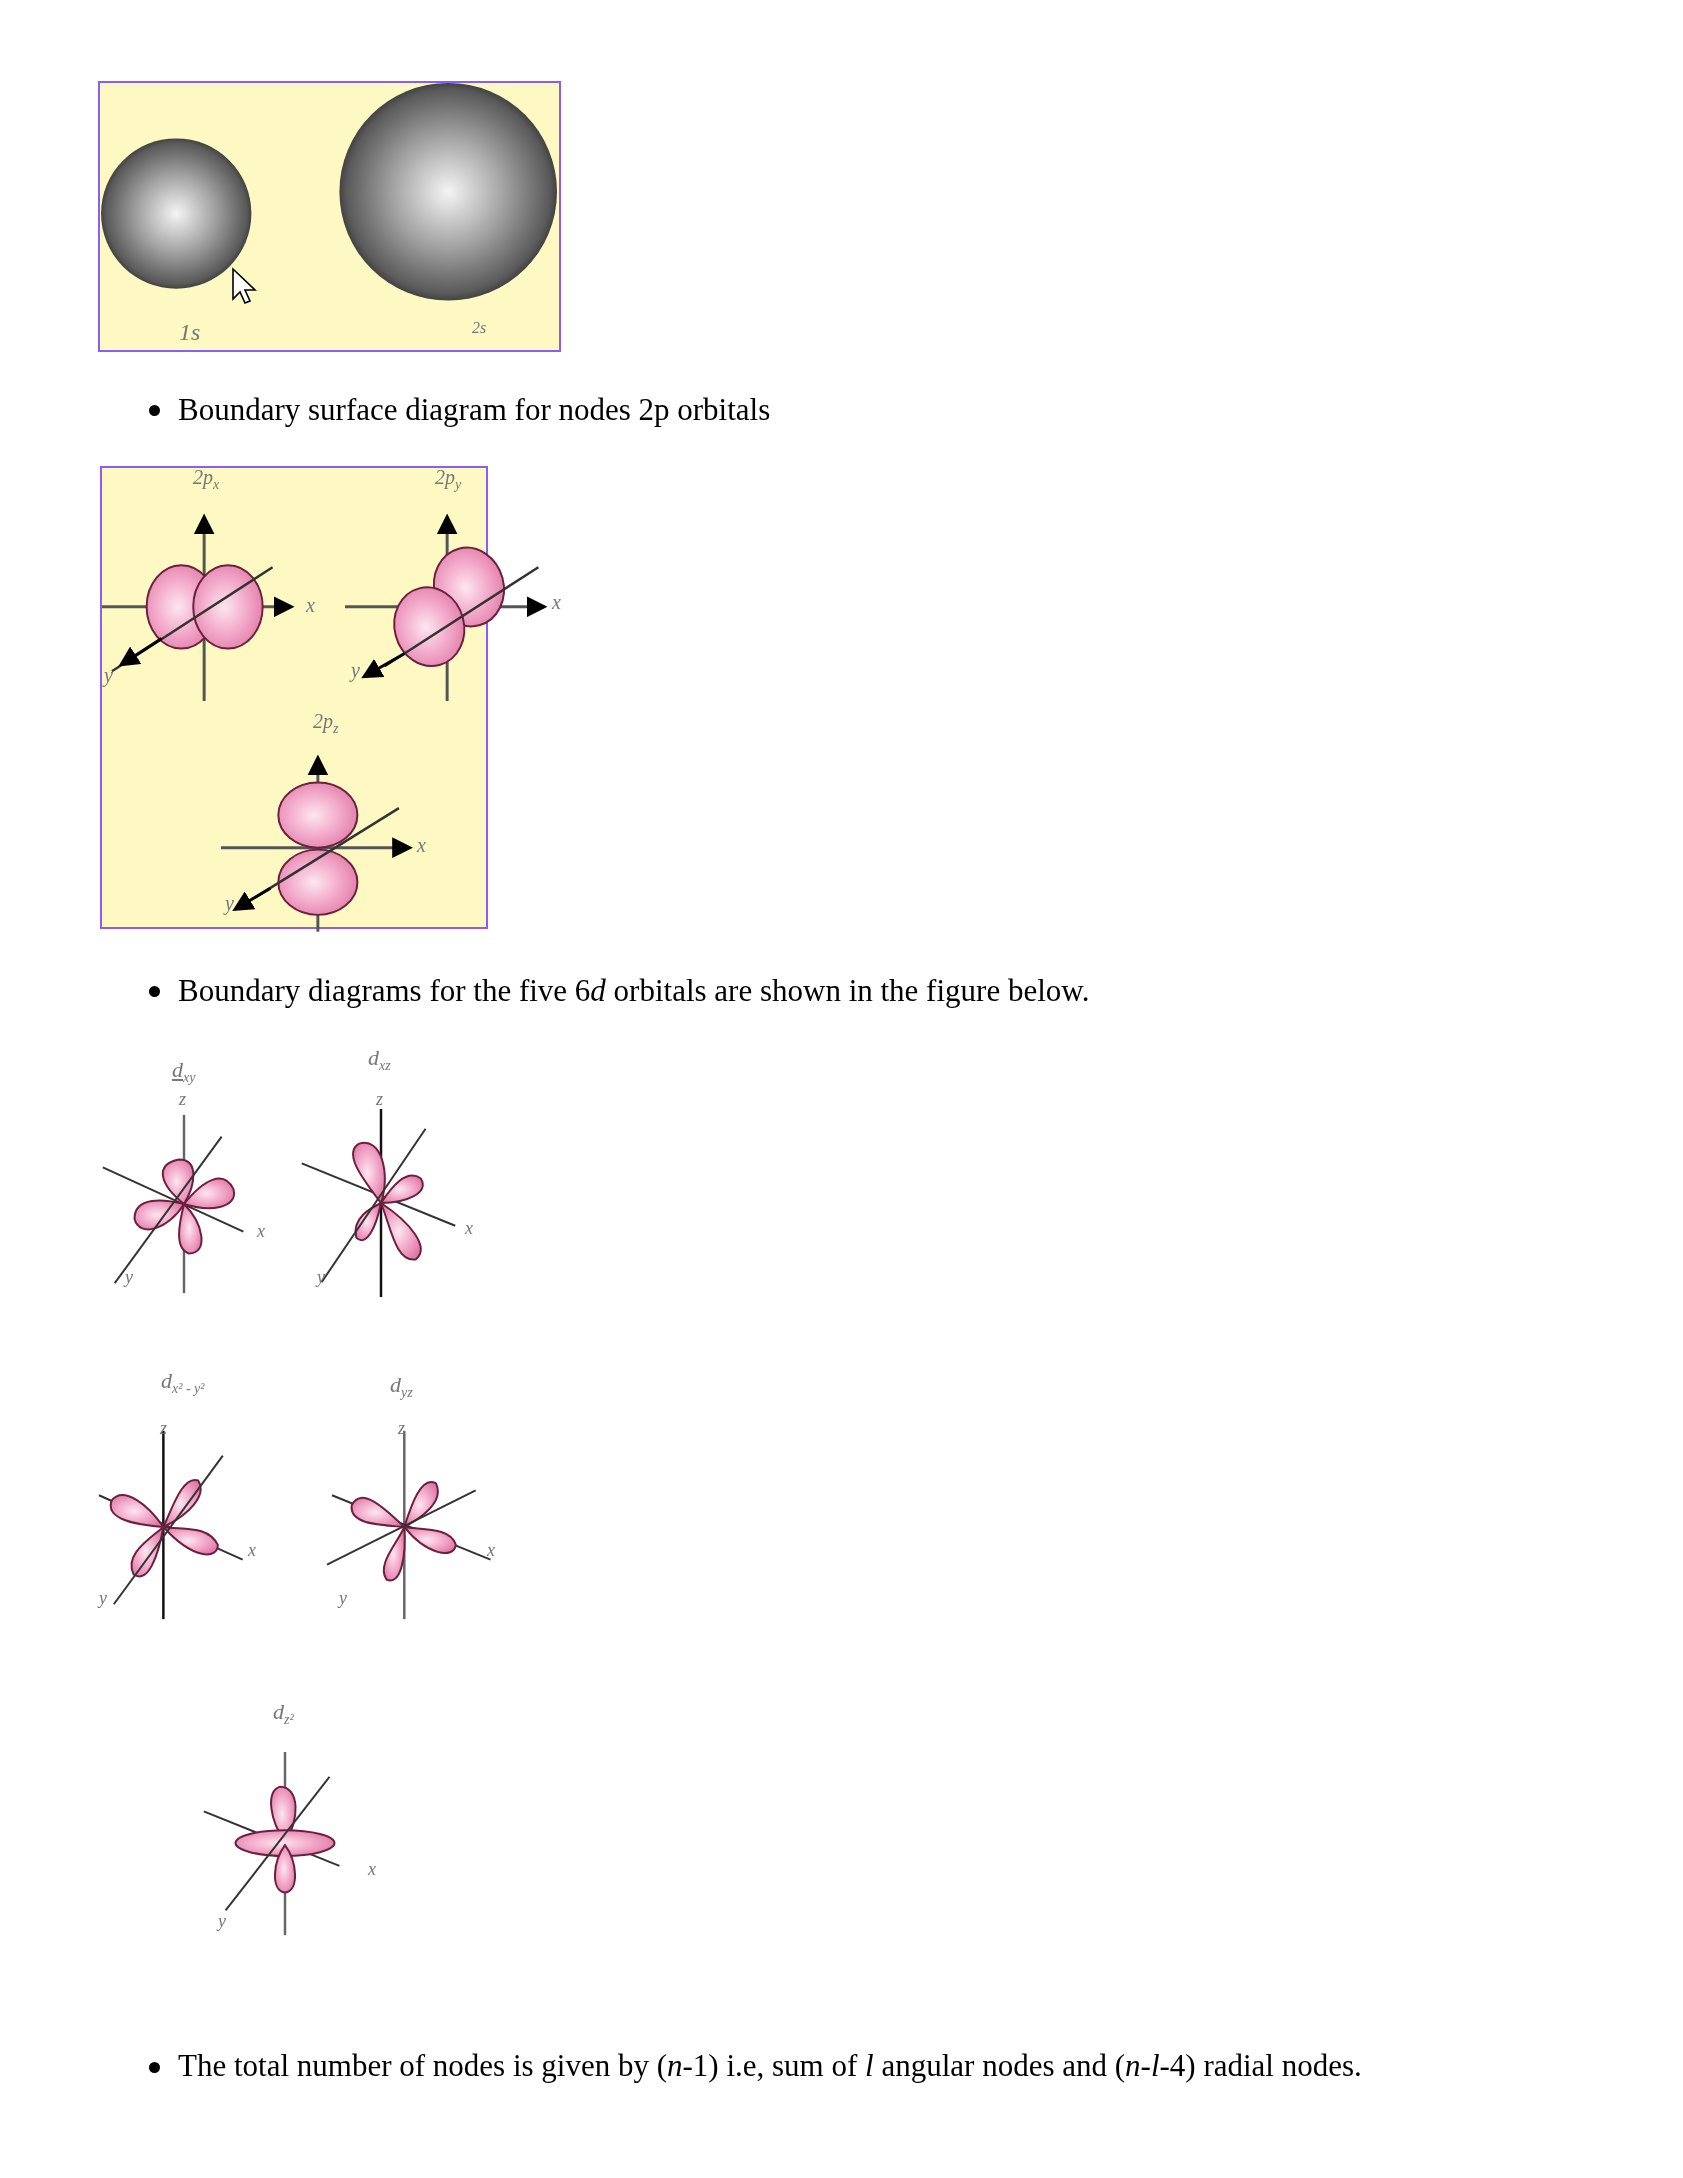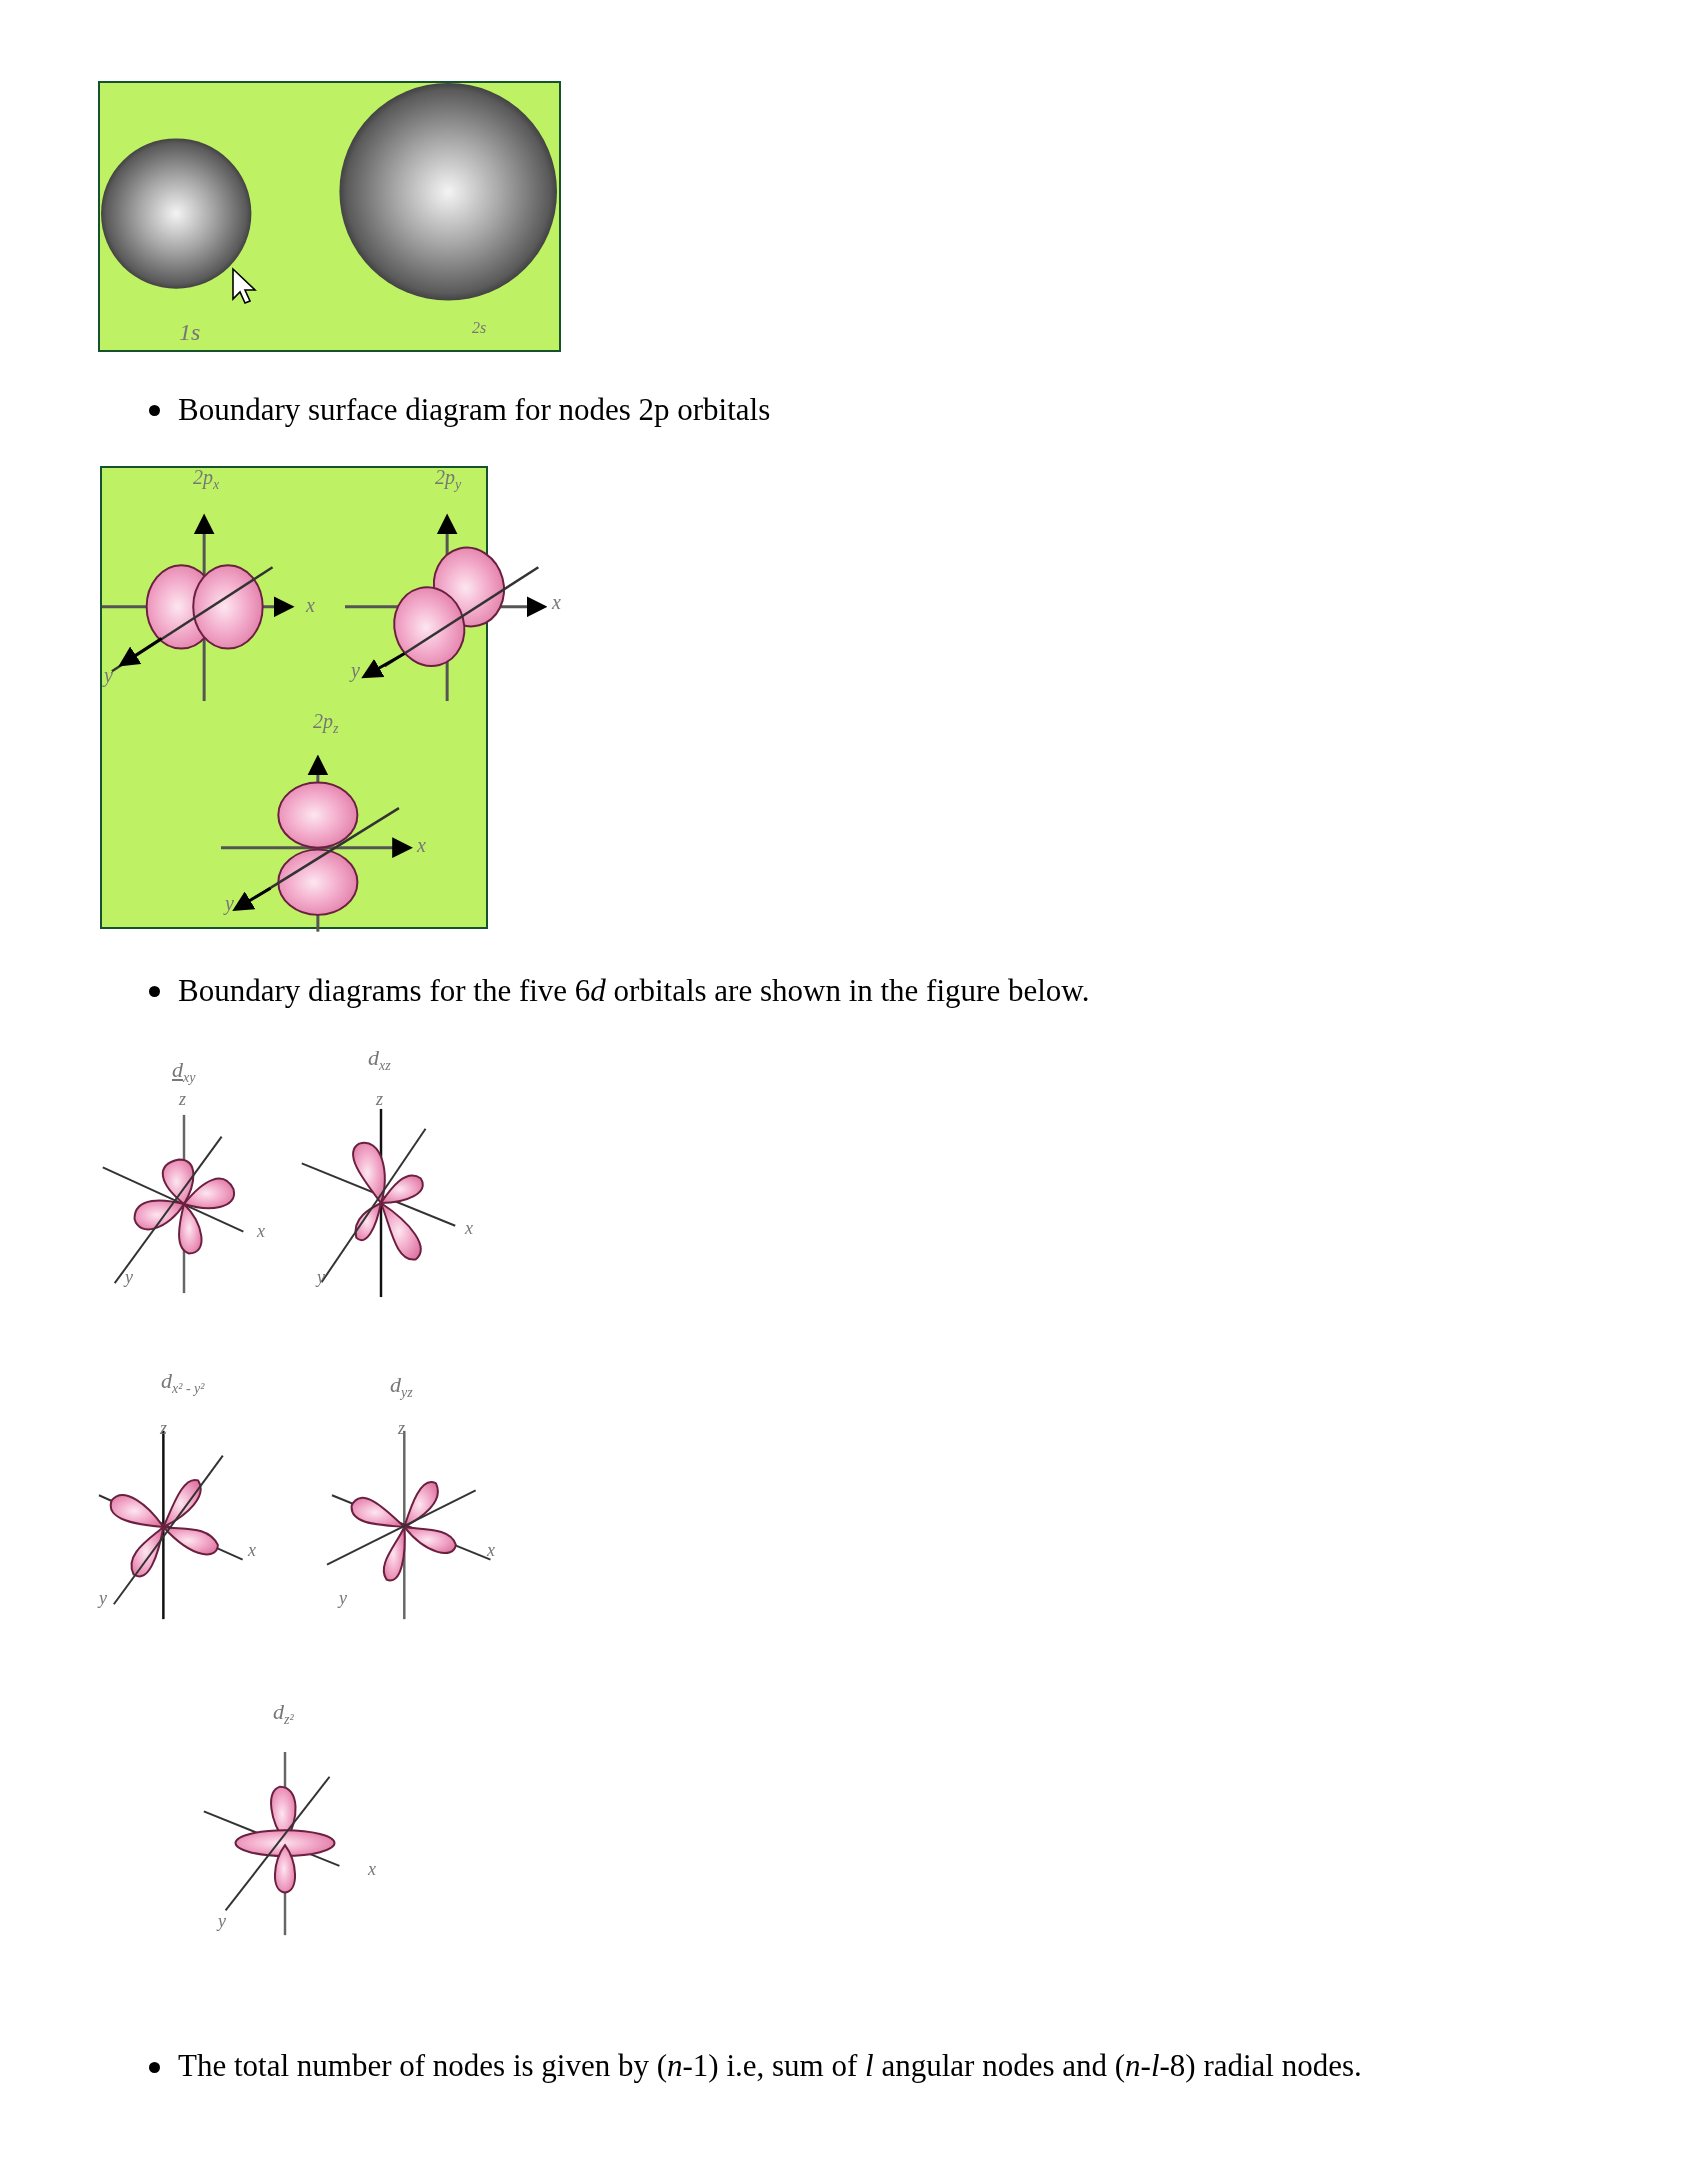--- a/index.html
+++ b/index.html
@@ -1,18 +1,18 @@
 <!DOCTYPE html>
 <html><head>
 <meta charset="utf-8">
 <style>
   html, body { margin:0; padding:0; background:#ffffff; }
   body { width:1683px; height:2178px; position:relative; overflow:hidden;
          font-family:"Liberation Serif", "DejaVu Serif", serif; color:#000; }
-  .figbox { position:absolute; border:2px solid #14532d; background:#bef264; box-sizing:border-box; }
+  .figbox { position:absolute; border:2px solid #8b5cf6; background:#fef9c3; box-sizing:border-box; }
   .bullet-line { position:absolute; font-size:31px; line-height:36px; white-space:nowrap; }
   .bullet-dot { position:absolute; width:11px; height:11px; border-radius:50%; background:#000; }
   .flabel { position:absolute; font-family:"Liberation Serif", serif; font-style:italic; color:#777; font-size:22px; white-space:nowrap; }
   .flabel sub { font-size:14px; }
   svg { position:absolute; overflow:visible; }
   .cursor { position:absolute; }
 </style>
 </head>
 <body>
 
@@ -176,15 +176,15 @@
   <path d="M100,100 C85,80 80,50 95,45 C115,45 115,80 100,100 Z" fill="url(#lobeGrad)" stroke="#6b2040" stroke-width="2"></path>
   <ellipse cx="100" cy="102" rx="50" ry="13" fill="url(#lobeGrad)" stroke="#6b2040" stroke-width="2"></ellipse>
   <path d="M100,104 C88,120 85,150 100,152 C115,150 112,120 100,104 Z" fill="url(#lobeGrad)" stroke="#6b2040" stroke-width="2"></path>
   <line x1="40" y1="170" x2="145" y2="35" stroke="#333" stroke-width="2"></line>
 </svg>
 <div class="flabel" style="left:368px; top:1859px; font-size:18px;">x</div>
 <div class="flabel" style="left:218px; top:1911px; font-size:18px;">y</div>
 
 <div class="bullet-dot" style="left:149px; top:2062px;"></div>
 <div class="bullet-line" style="left:178px; top:2048px;">
-  <span>The total number of nodes is given by (</span><i>n</i><span>-1) i.e, sum of </span><i>l</i><span> angular nodes and (</span><i>n</i><span>-</span><i>l</i><span>-8) radial nodes.</span>
+  <span>The total number of nodes is given by (</span><i>n</i><span>-1) i.e, sum of </span><i>l</i><span> angular nodes and (</span><i>n</i><span>-</span><i>l</i><span>-4) radial nodes.</span>
 </div>
 
 
 </body></html>

